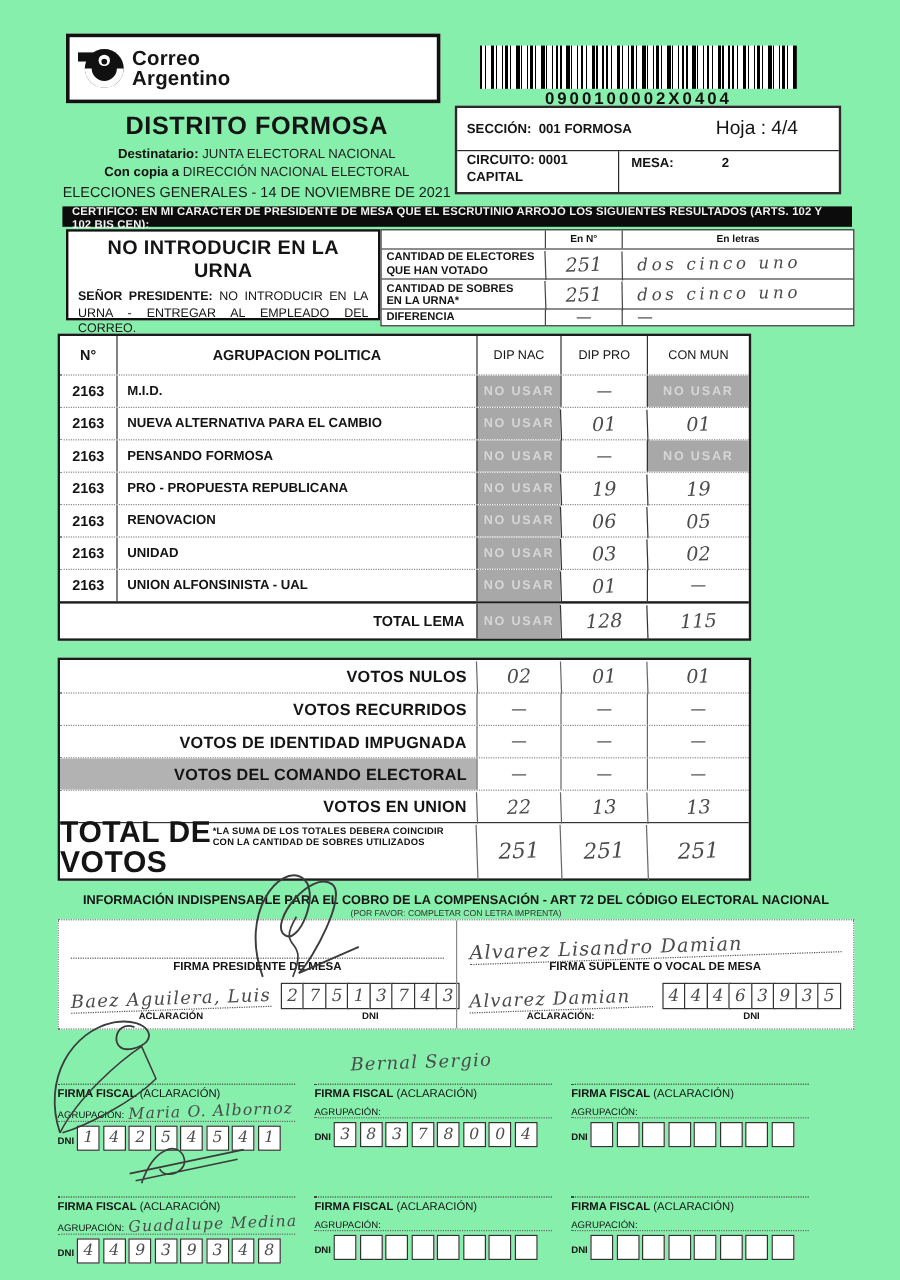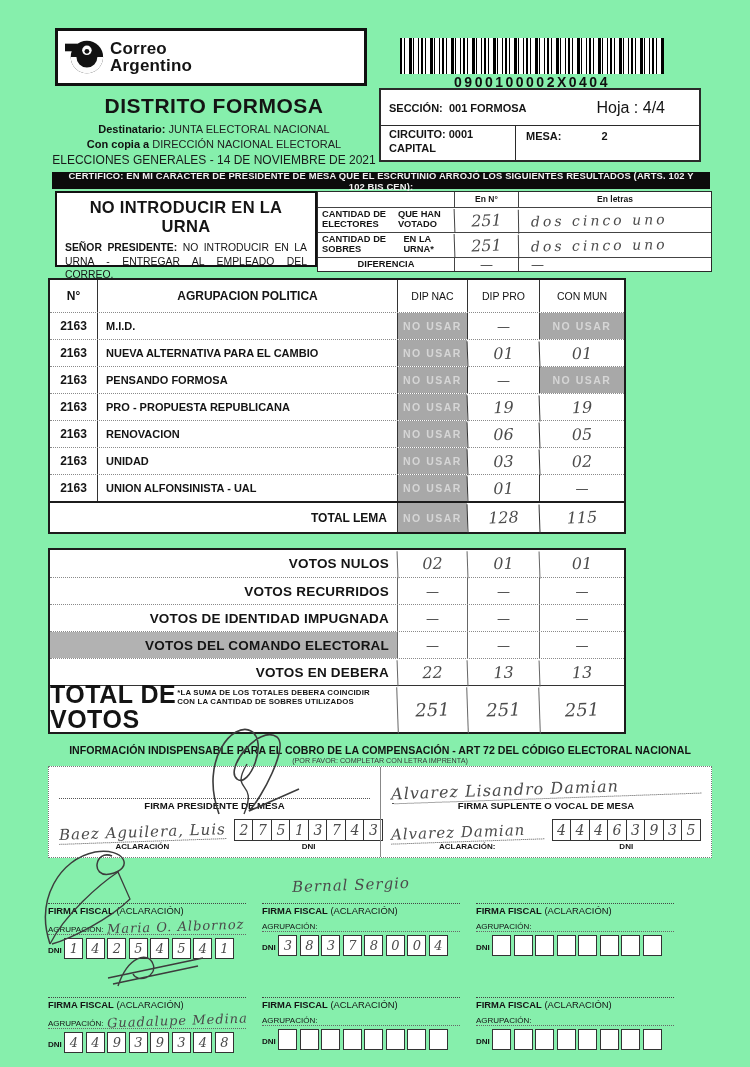--- a/index.html
+++ b/index.html
@@ -27,31 +27,31 @@
   .barcode-num { font-size:14px; letter-spacing:2.5px; margin-top:0; font-weight:bold; color:#101010; }
 
   .info-table { left:379px; top:88px; width:322px; height:74px; border:2px solid #2a2a2a; background:#fff; font-size:11px; }
   .info-r1 { height:36px; border-bottom:1.5px solid #2a2a2a; display:flex; align-items:center; padding:0 8px; }
   .info-r1 .hoja { margin-left:auto; font-size:16px; font-weight:normal; padding-right:26px; }
   .info-r2 { height:34px; display:flex; }
   .info-circuito { width:134px; padding:2px 8px; line-height:1.25; }
   .info-mesa { flex:1; border-left:1.5px solid #2a2a2a; padding:4px 10px; display:flex; gap:40px; }
   .blab { font-weight:bold; }
 
-  .certifico { left:52px; top:172px; width:658px; height:17px; background:#0c0c0c; color:#f2f2f2; font-size:9.4px; font-weight:bold; display:flex; align-items:center; padding:0 8px; letter-spacing:0.15px;text-align:center; }
+  .certifico { left:52px; top:172px; width:658px; height:17px; background:#0c0c0c; color:#f2f2f2; font-size:9.4px; font-weight:bold; display:flex; align-items:center; padding:0 8px; letter-spacing:0.15px; }
 
   .urna-box { left:55px; top:191px; width:262px; height:76px; border:2.5px solid #111; background:#fff; padding:5px 8px 4px; }
   .urna-title { font-size:16.5px; font-weight:bold; letter-spacing:0.3px; text-align:center; margin-bottom:5px; }
   .urna-body { font-size:10.4px; text-align:justify; line-height:1.3; }
 
   .electores { left:317px; top:191px; width:395px; height:81px; border:1.5px solid #2a2a2a; background:#fff; display:flex; flex-direction:column; }
   .el-row { display:flex; border-top:1px solid #444; }
   .el-row:first-child { border-top:none; }
   .el-head { height:15px; font-size:8.5px; font-weight:bold; }
-  .el-c1 { width:136px; padding:1px 4px; font-size:9.3px; font-weight:bold; line-height:1.1; display:flex; flex-direction:row; justify-content:center; }
+  .el-c1 { width:136px; padding:1px 4px; font-size:9.3px; font-weight:bold; line-height:1.1; display:flex; flex-direction:column; justify-content:center; }
   .el-c2 { width:64px; border-left:1px solid #444; display:flex; align-items:center; justify-content:center; }
   .el-c3 { flex:1; border-left:1px solid #444; display:flex; align-items:center; justify-content:flex-start; padding-left:12px; }
   .el-head .el-c2, .el-head .el-c3 { justify-content:center; padding-left:0; }
   .el-body { height:26px; }
   .el-dif { height:14px; }
 
   .hand { font-family:"DejaVu Serif", serif; font-style:italic; color:#4b4b4b; }
   .hv { font-size:16px; transform:rotate(-2deg); }
   .hletters { font-size:14px; letter-spacing:3px; transform:rotate(-1deg); }
 
@@ -296,21 +296,21 @@
       <div class="v-val v-val2 hand dash">—</div>
       <div class="v-val v-val3 hand dash">—</div>
     </div>
     <div class="v-row">
       <div class="v-label hl">VOTOS DEL COMANDO ELECTORAL</div>
       <div class="v-val hand dash">—</div>
       <div class="v-val v-val2 hand dash">—</div>
       <div class="v-val v-val3 hand dash">—</div>
     </div>
     <div class="v-row">
-      <div class="v-label">VOTOS EN DEBERA</div>
+      <div class="v-label">VOTOS EN UNION</div>
       <div class="v-val hand hv">22</div>
       <div class="v-val v-val2 hand hv">13</div>
       <div class="v-val v-val3 hand hv">13</div>
     </div>
     <div class="v-row v-total">
       <div class="v-label">
         <span class="vt-big">TOTAL DE VOTOS</span>
         <span class="vt-note">*LA SUMA DE LOS TOTALES DEBERA COINCIDIR CON LA CANTIDAD DE SOBRES UTILIZADOS</span>
       </div>
       <div class="v-val hand hv">251</div>

